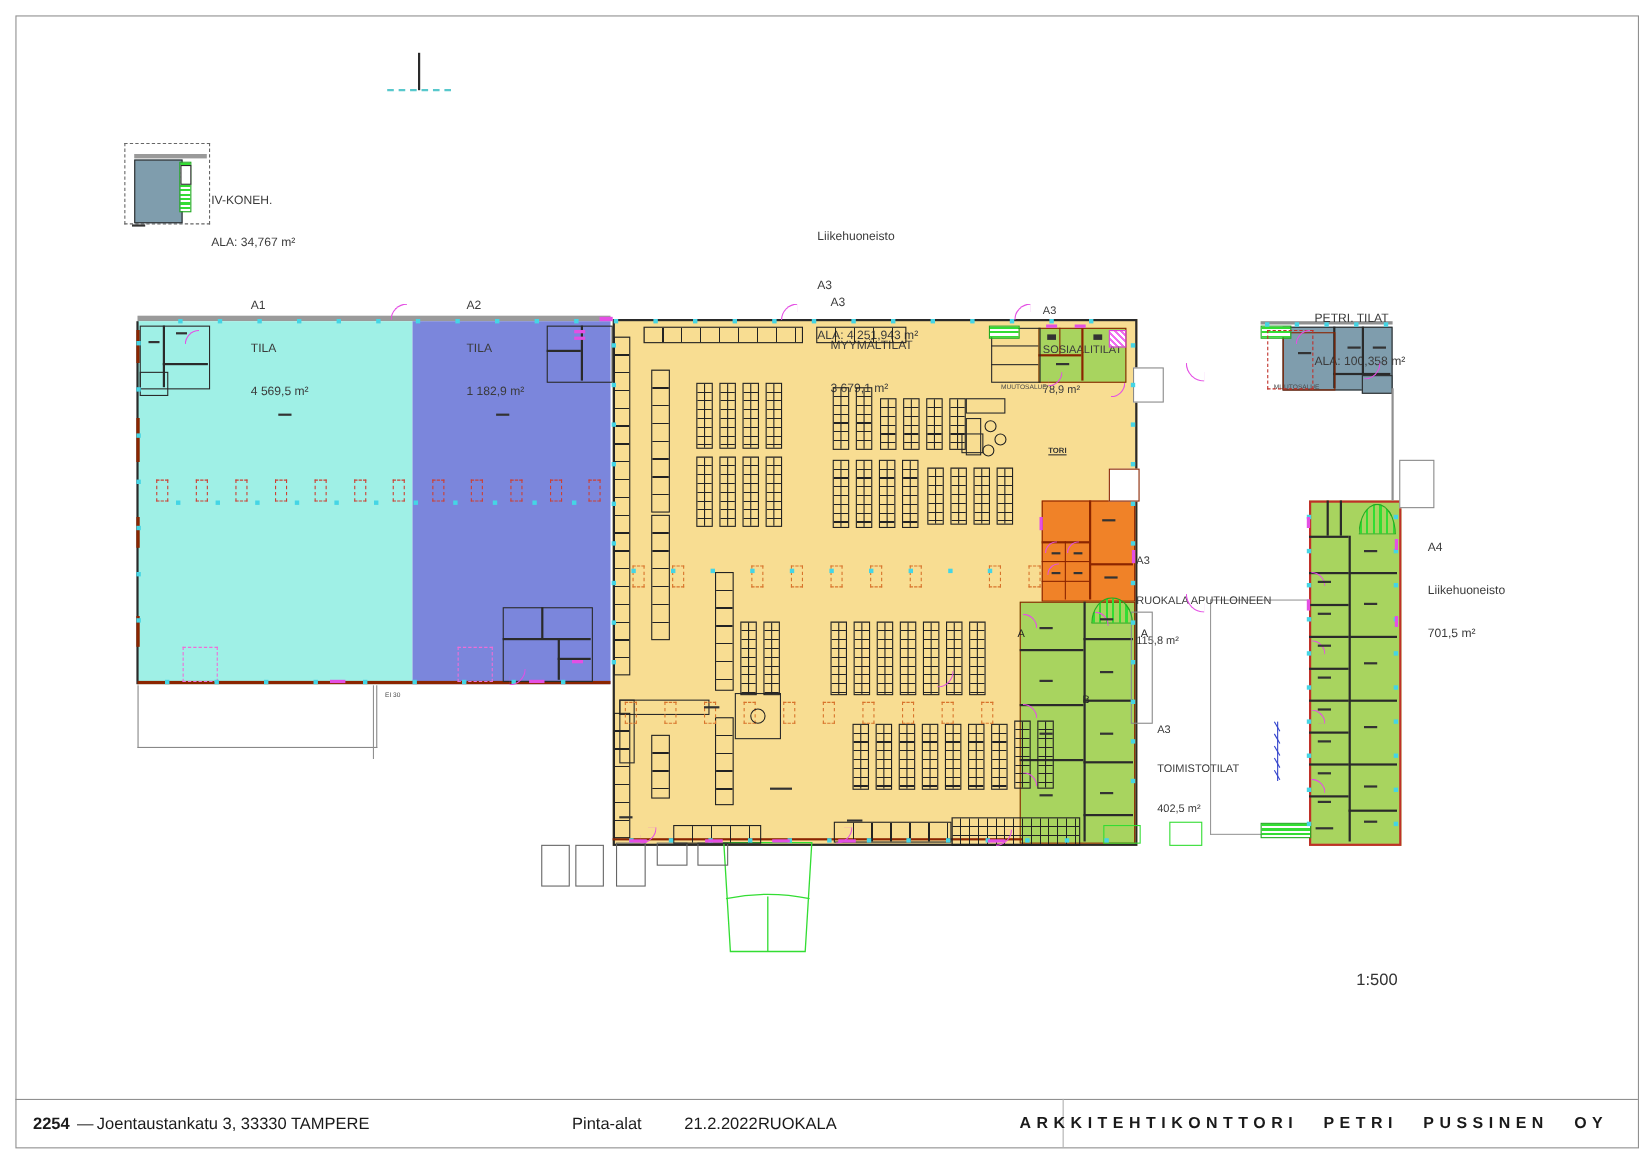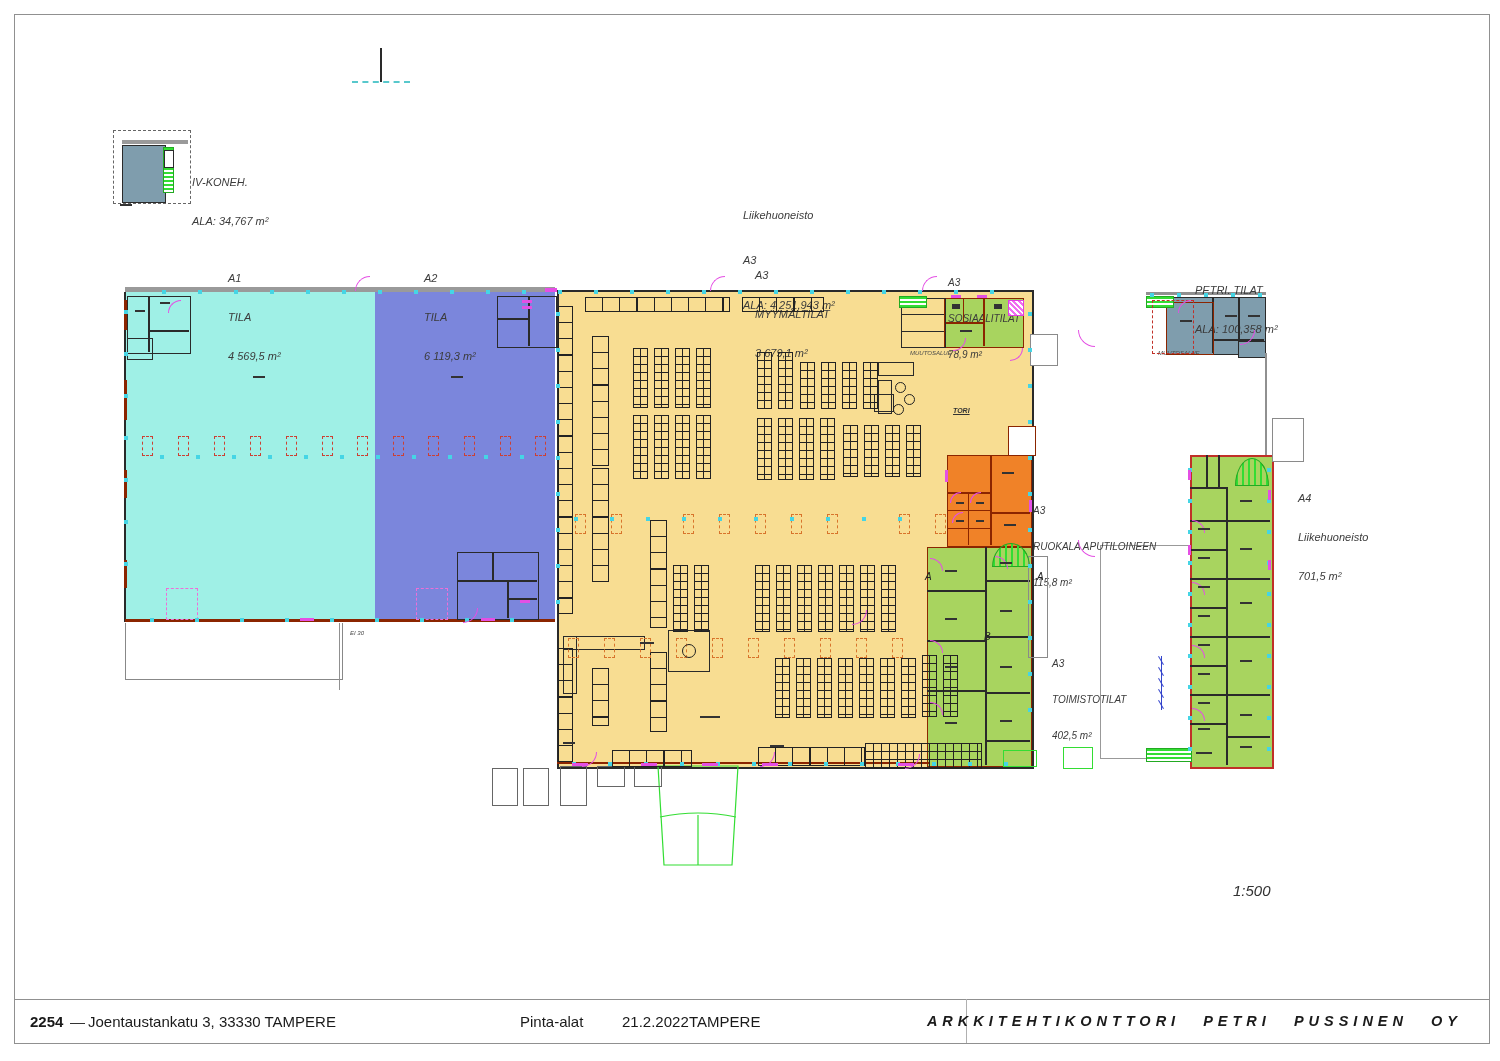--- a/index.html
+++ b/index.html
@@ -1,20 +1,20 @@
 <!DOCTYPE html>
 <html style="--a1-cyan: #9ff0e6; --a2-blue: #7b86dc; --a3-yellow: #f8dd92; --green-room: #a8d45f; --orange-room: #f08228; --slate-room: #7f9dad; --bright-green: #33dd33; --magenta: #e44fe4; --wall-red: #8b2500; --column-red: #cc4034; --tick-cyan: #45d5e5;"><head>
 <meta charset="utf-8">
 <style>
   html,body{margin:0;padding:0;background:#fff;width:1500px;height:1061px;overflow:hidden;
     font-family:"Liberation Sans",sans-serif;}
   #sheet{position:absolute;left:0;top:0;width:1500px;height:1061px;background:#fff;}
   .abs{position:absolute;}
   .frame{border:1px solid #909090;}
-  .lbl{position:absolute;font-size:11px;line-height:13px;color:#3b3b3b;white-space:pre;font-style:italic;}
+  .lbl{position:absolute;font-size:11px;line-height:13px;color:#3b3b3b;white-space:pre;}
   .lbl .ln{display:block;}
   .lbl.sm{font-size:10px;line-height:12px;}
   .lbl.xs{font-size:6px;line-height:7px;color:#4a4a4a;}
   .lbl.tori{font-size:7px;font-weight:bold;text-decoration:underline;color:#333;}
   .lbl.sec{font-size:10px;color:#222;}
   .lbl.scale{font-size:15px;color:#333;}
   .fill{position:absolute;}
   #area-a1{background:var(--a1-cyan);}
   #area-a2{background:var(--a2-blue);}
   #area-a3{background:var(--a3-yellow);border:2px solid #2a2a2a;}
@@ -66,21 +66,21 @@
   .bline{position:absolute;background:#3344cc;}
   .btick{position:absolute;background:#3344cc;transform:rotate(60deg);}
   .titlebar{position:absolute;left:0;top:1006px;width:1500px;height:40px;font-size:15px;color:#1a1a1a;}
   .tb-num{position:absolute;left:30px;top:7px;font-weight:bold;}
   .tb-dash{position:absolute;left:70px;top:7px;color:#333;}
   .tb-addr{position:absolute;left:88px;top:7px;}
   .tb-type{position:absolute;left:520px;top:7px;}
   .tb-date{position:absolute;left:622px;top:7px;}
   .tb-status{position:absolute;left:689px;top:7px;}
   .tb-firm{position:absolute;right:38px;top:7px;font-weight:bold;font-size:14.5px;
-    letter-spacing:5px;word-spacing:14px;font-style:italic;}
+    letter-spacing:5px;word-spacing:14px;}
 </style>
 </head>
 <body>
 
 <div id="sheet">
 
   <div class="abs frame" style="left:14px;top:14px;width:1474px;height:1028px"></div>
   <div class="abs" style="left:14px;top:999px;width:1475px;height:1px;background:#909090"></div>
   <div class="abs" style="left:966px;top:999px;width:1px;height:44px;background:#b0b0b0"></div>
 
@@ -118,21 +118,21 @@
     <span class="ln">ALA: 34,767 m²</span>
   </div>
   <div class="lbl" style="left:228px;top:246px">
     <span class="ln">A1</span>
     <span class="ln">TILA</span>
     <span class="ln">4 569,5 m²</span>
   </div>
   <div class="lbl" style="left:424px;top:246px">
     <span class="ln">A2</span>
     <span class="ln">TILA</span>
-    <span class="ln">6 119,3 m²</span>
+    <span class="ln">1 182,9 m²</span>
   </div>
   <div class="lbl" style="left:743px;top:178px;line-height:15px">
     <span class="ln">Liikehuoneisto</span>
     <span class="ln">A3</span>
     <span class="ln">ALA: 4 251,943 m²</span>
   </div>
   <div class="lbl" style="left:755px;top:243px">
     <span class="ln">A3</span>
     <span class="ln">MYYMÄLTILAT</span>
     <span class="ln">3 679,1 m²</span>
@@ -169,21 +169,21 @@
   <div class="lbl sec" style="left:1037px;top:570px">A</div>
   <div class="lbl sec" style="left:984px;top:630px">B</div>
   <div class="lbl scale" style="left:1233px;top:884px">1:500</div>
 
   <div class="titlebar">
     <span class="tb-num">2254</span>
     <span class="tb-dash">—</span>
     <span class="tb-addr">Joentaustankatu 3, 33330 TAMPERE</span>
     <span class="tb-type">Pinta-alat</span>
     <span class="tb-date">21.2.2022</span>
-    <span class="tb-status">TAMPERE</span>
+    <span class="tb-status">RUOKALA</span>
     <span class="tb-firm">ARKKITEHTIKONTTORI PETRI PUSSINEN OY</span>
   </div>
 <div class="wall" style="left: 148px; top: 296px; width: 1.5px; height: 56px;"></div>
     <div class="wall" style="left: 148px; top: 330px; width: 41px; height: 1.5px;"></div>
     <div class="wall" style="left: 528px; top: 296px; width: 1.5px; height: 50px;"></div>
     <div class="wall" style="left: 497px; top: 318px; width: 31px; height: 1.5px;"></div>
     <div class="wall" style="left: 457px; top: 580px; width: 80px; height: 1.5px;"></div>
     <div class="wall" style="left: 492px; top: 552px; width: 1.5px; height: 28px;"></div>
     <div class="wall" style="left: 507px; top: 580px; width: 1.5px; height: 38px;"></div>
     <div class="wall" style="left: 507px; top: 598px; width: 30px; height: 1.5px;"></div>

